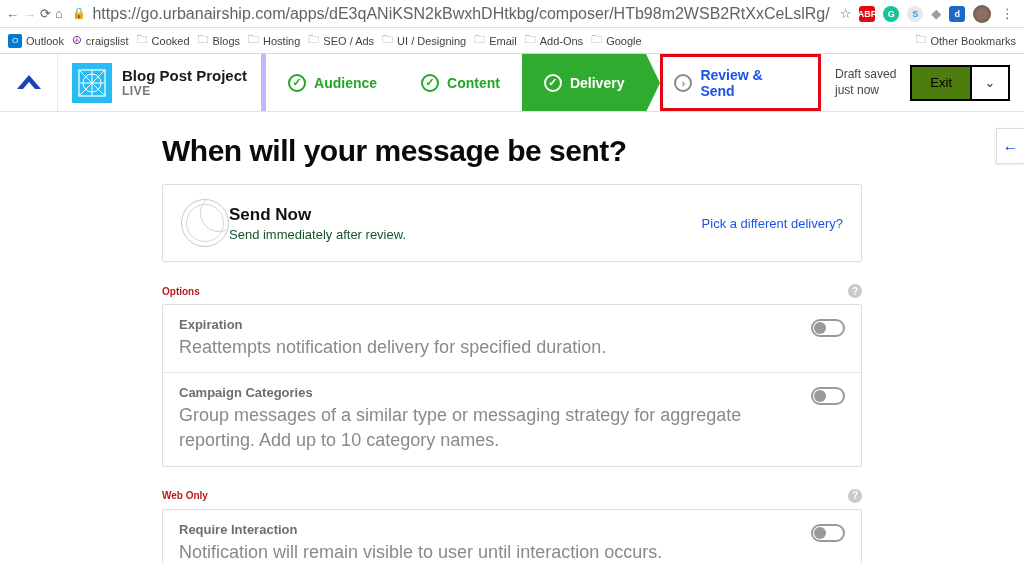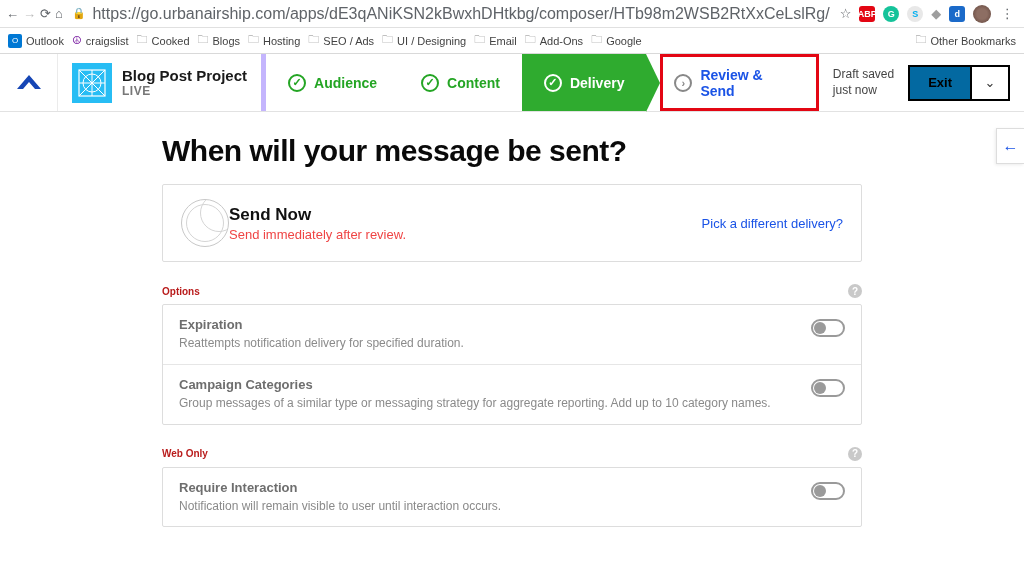--- a/index.html
+++ b/index.html
@@ -38,50 +38,50 @@
 .step.active { background: #2fab2f; color: #fff; }
 .step.active::after { content:''; position:absolute; right:-14px; top:0; bottom:0; width:0; border-left:14px solid #2fab2f; border-top:29px solid transparent; border-bottom:29px solid transparent; z-index:2; }
 .step.next { color: #1a53e6; outline: 3px solid #e30613; outline-offset: -3px; margin-left: 14px; padding-left: 14px; }
 .step-ico { width: 18px; height: 18px; border-radius: 50%; border: 2px solid currentColor; display: flex; align-items: center; justify-content: center; font-size: 11px; flex-shrink: 0; }
 .step.active .step-ico { border-color: #fff; }
 .step.next .step-ico { border-color: #888; color: #888; }
 
 .header-right { display: flex; align-items: center; gap: 14px; padding: 0 14px; margin-left: auto; }
 .draft-status { font-size: 12px; color: #444; text-align: left; line-height: 1.3; }
 .exit-group { display: flex; border: 2px solid #000; height: 36px; }
-.exit-btn { padding: 0 18px; font-weight: 700; font-size: 13px; display: flex; align-items: center; background: #0369a1; border: none; }
+.exit-btn { padding: 0 18px; font-weight: 400; font-size: 13px; display: flex; align-items: center; background: #4d7c0f; border: none; }
 .exit-drop { width: 38px; border-left: 2px solid #000; display: flex; align-items: center; justify-content: center; background: #fff; }
 
 
 .float-arrow { position: absolute; right: 0; top: 128px; width: 28px; height: 36px; background: #fff; border: 1px solid #ddd; border-right: none; box-shadow: -1px 1px 3px rgba(0,0,0,0.08); display: flex; align-items: center; justify-content: center; color: #1a53e6; font-size: 16px; }
 
 
 .main { padding: 22px 16px 0 0; }
 .content { width: 700px; margin-left: 162px; }
 .page-heading { font-size: 30px; font-weight: 900; color: #0a0a0a; margin-bottom: 16px; letter-spacing: -0.5px; }
 
 .send-card { border: 1px solid #ddd; border-radius: 2px; padding: 14px 18px; display: flex; align-items: center; gap: 0; margin-bottom: 22px; }
 .send-icon { width: 48px; height: 48px; border-radius: 50%; border: 1px solid #c8c8c8; flex-shrink: 0; position: relative; overflow: hidden; }
 .send-icon::before { content:''; position:absolute; inset:4px; border-radius:50%; border:1px solid #d4d4d4; }
 .send-icon::after { content:''; position:absolute; width:36px; height:36px; border:1px solid #d4d4d4; border-radius:50%; left:18px; top:-6px; }
 .send-text { flex: 1; }
 .send-title { font-weight: 800; font-size: 17px; color: #111; }
-.send-sub { font-size: 13px; color: #ef4444; margin-top: 2px; }
+.send-sub { font-size: 13px; color: #14532d; margin-top: 2px; }
 .send-link { color: #1a53e6; font-size: 13px; font-weight: 400; }
 
 .section-row { display: flex; align-items: center; margin-bottom: 6px; }
 .section-title { font-weight: 800; font-size: 10px; flex: 1; color: #b91c1c; }
 .help-ico { width: 14px; height: 14px; border-radius: 50%; background: #c9c9c9; color: #fff; font-size: 10px; display: flex; align-items: center; justify-content: center; font-weight: bold; }
 
 .opt-group { border: 1px solid #ddd; border-radius: 2px; margin-bottom: 22px; }
 .opt-row { padding: 12px 16px; display: flex; align-items: flex-start; gap: 0; }
 .opt-row + .opt-row { border-top: 1px solid #e6e6e6; }
 .opt-body { flex: 1; }
 .opt-title { font-weight: 700; font-size: 13px; color: #6e6e6e; }
-.opt-desc { font-size: 12px; color: #8a8a8a; margin-top: 3px; line-height: 1.4; }
+.opt-desc { font-size: 18px; color: #8a8a8a; margin-top: 3px; line-height: 1.4; }
 .toggle { width: 34px; height: 18px; border-radius: 10px; border: 2px solid #9a9a9a; position: relative; flex-shrink: 0; margin-top: 2px; }
 .toggle::after { content:''; position:absolute; width:12px; height:12px; border-radius:50%; background:#9a9a9a; left:1px; top:1px; }
 </style>
 </head>
 <body>
 
 <div class="chrome-bar">
   <div class="nav-btn">←</div>
   <div class="nav-btn dis">→</div>
   <div class="nav-btn">⟳</div>

